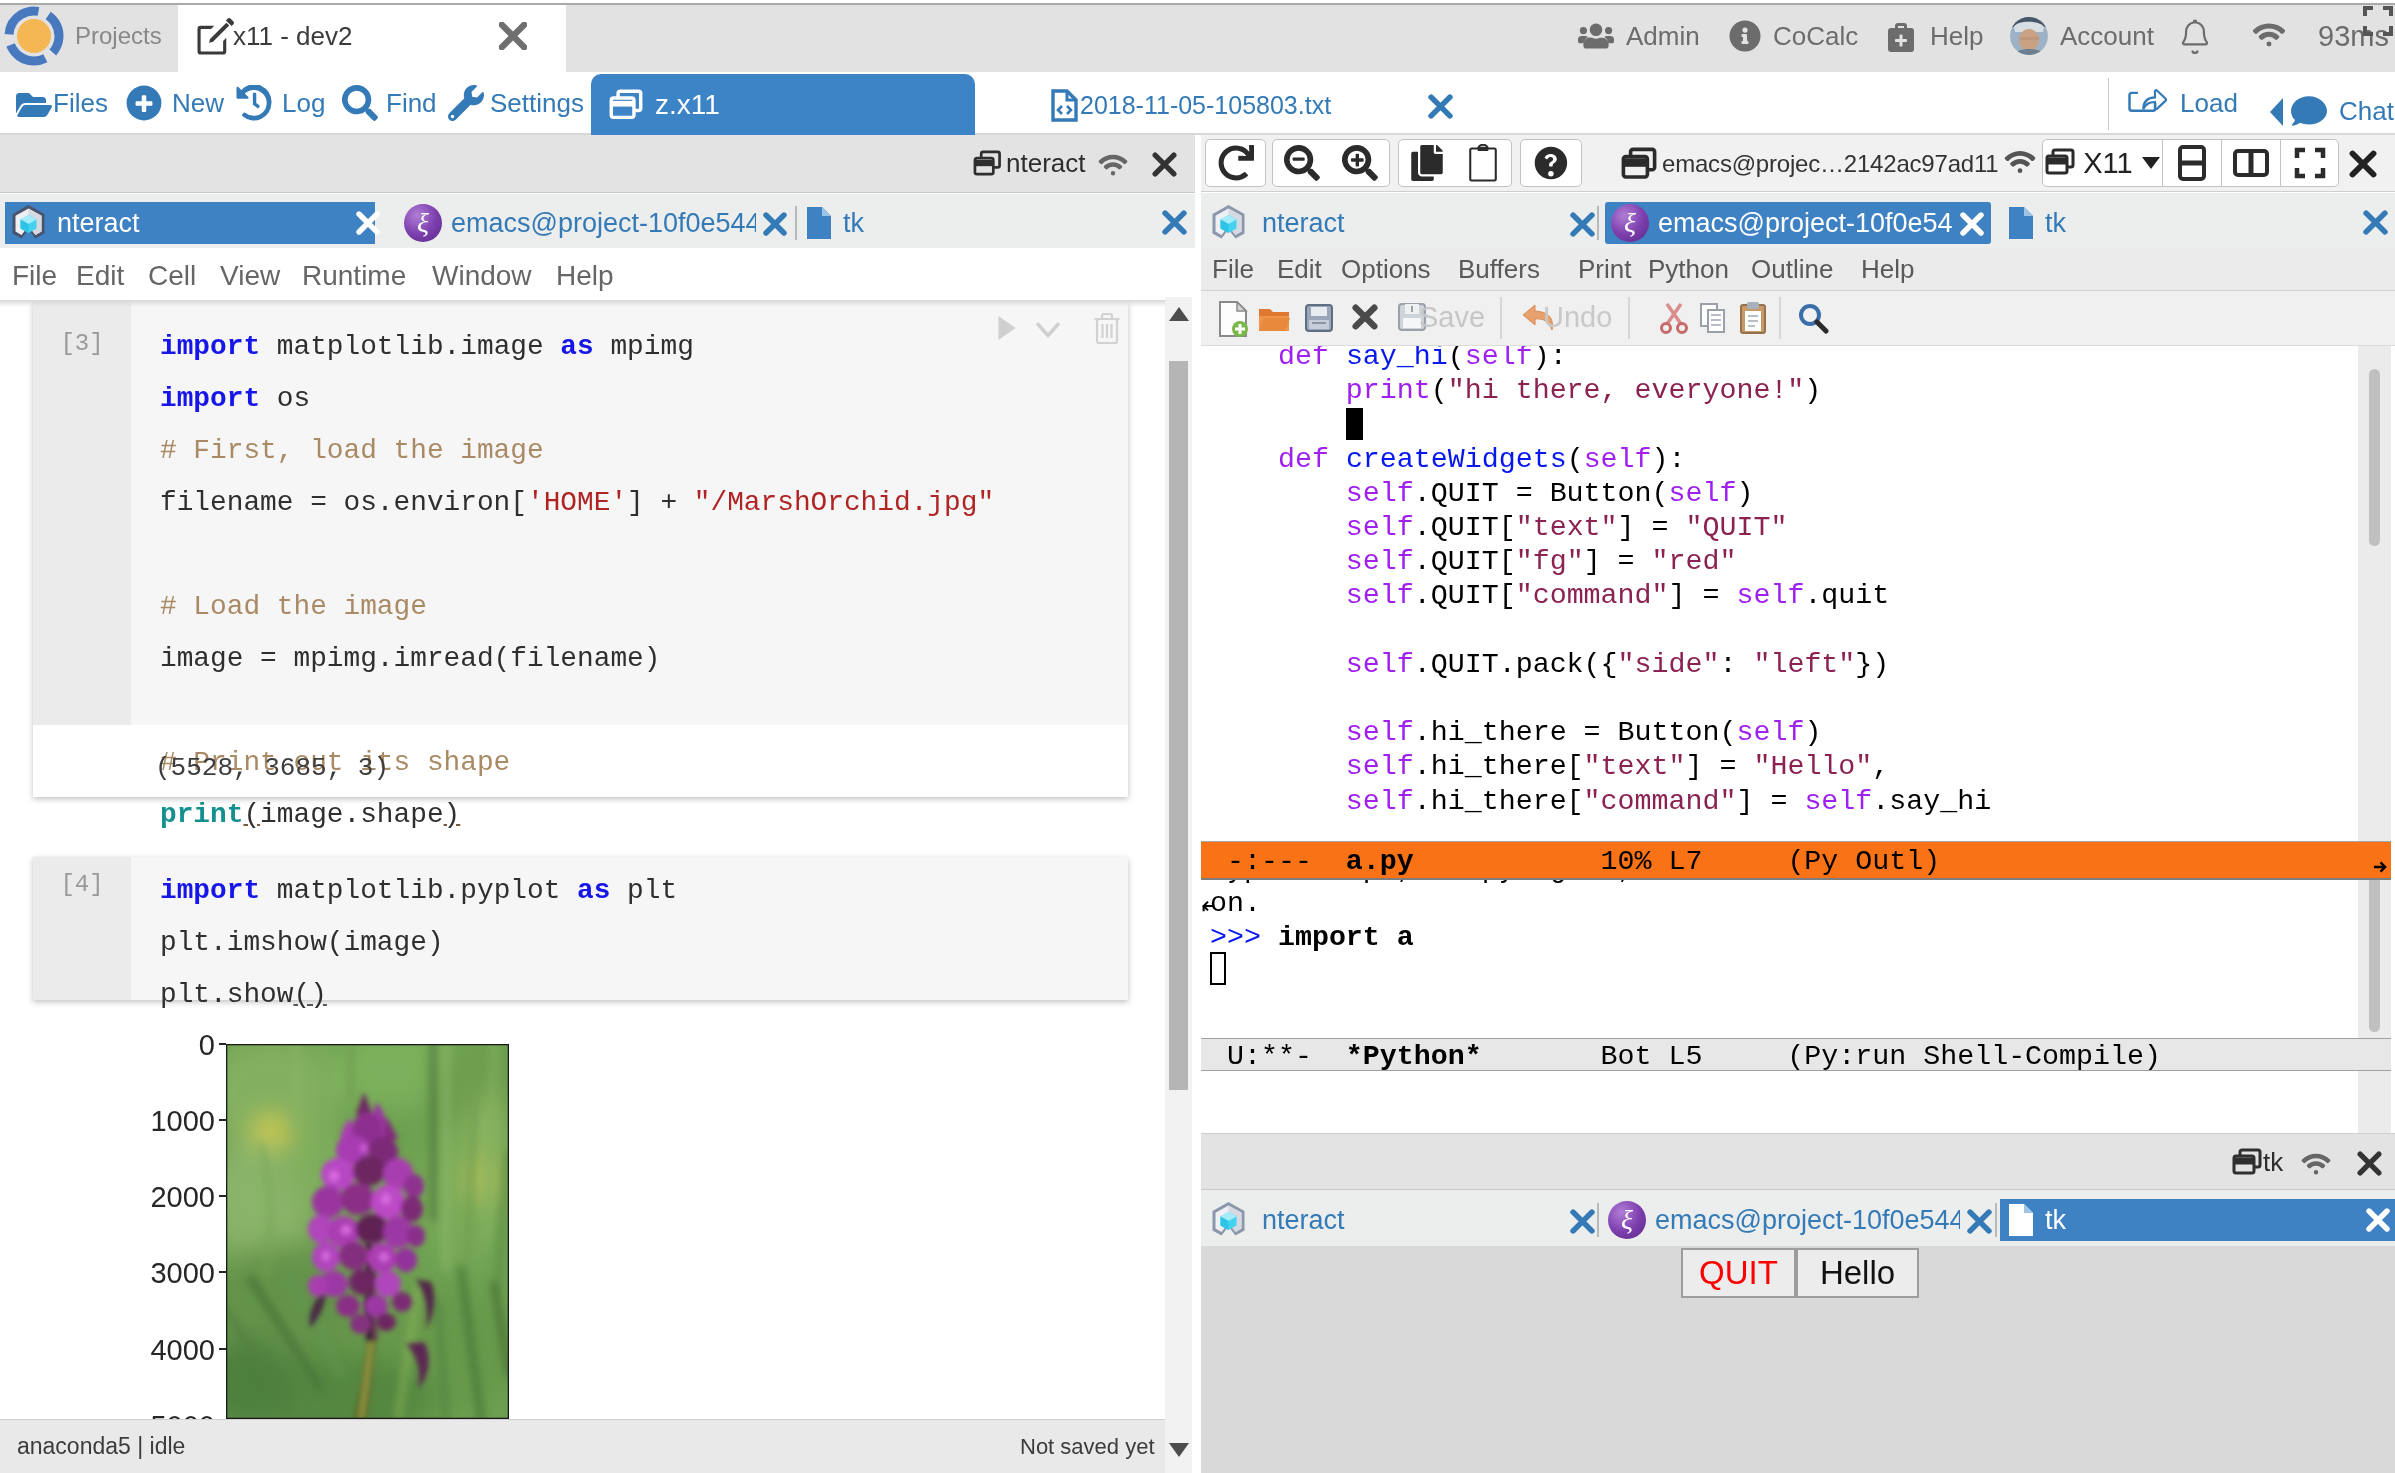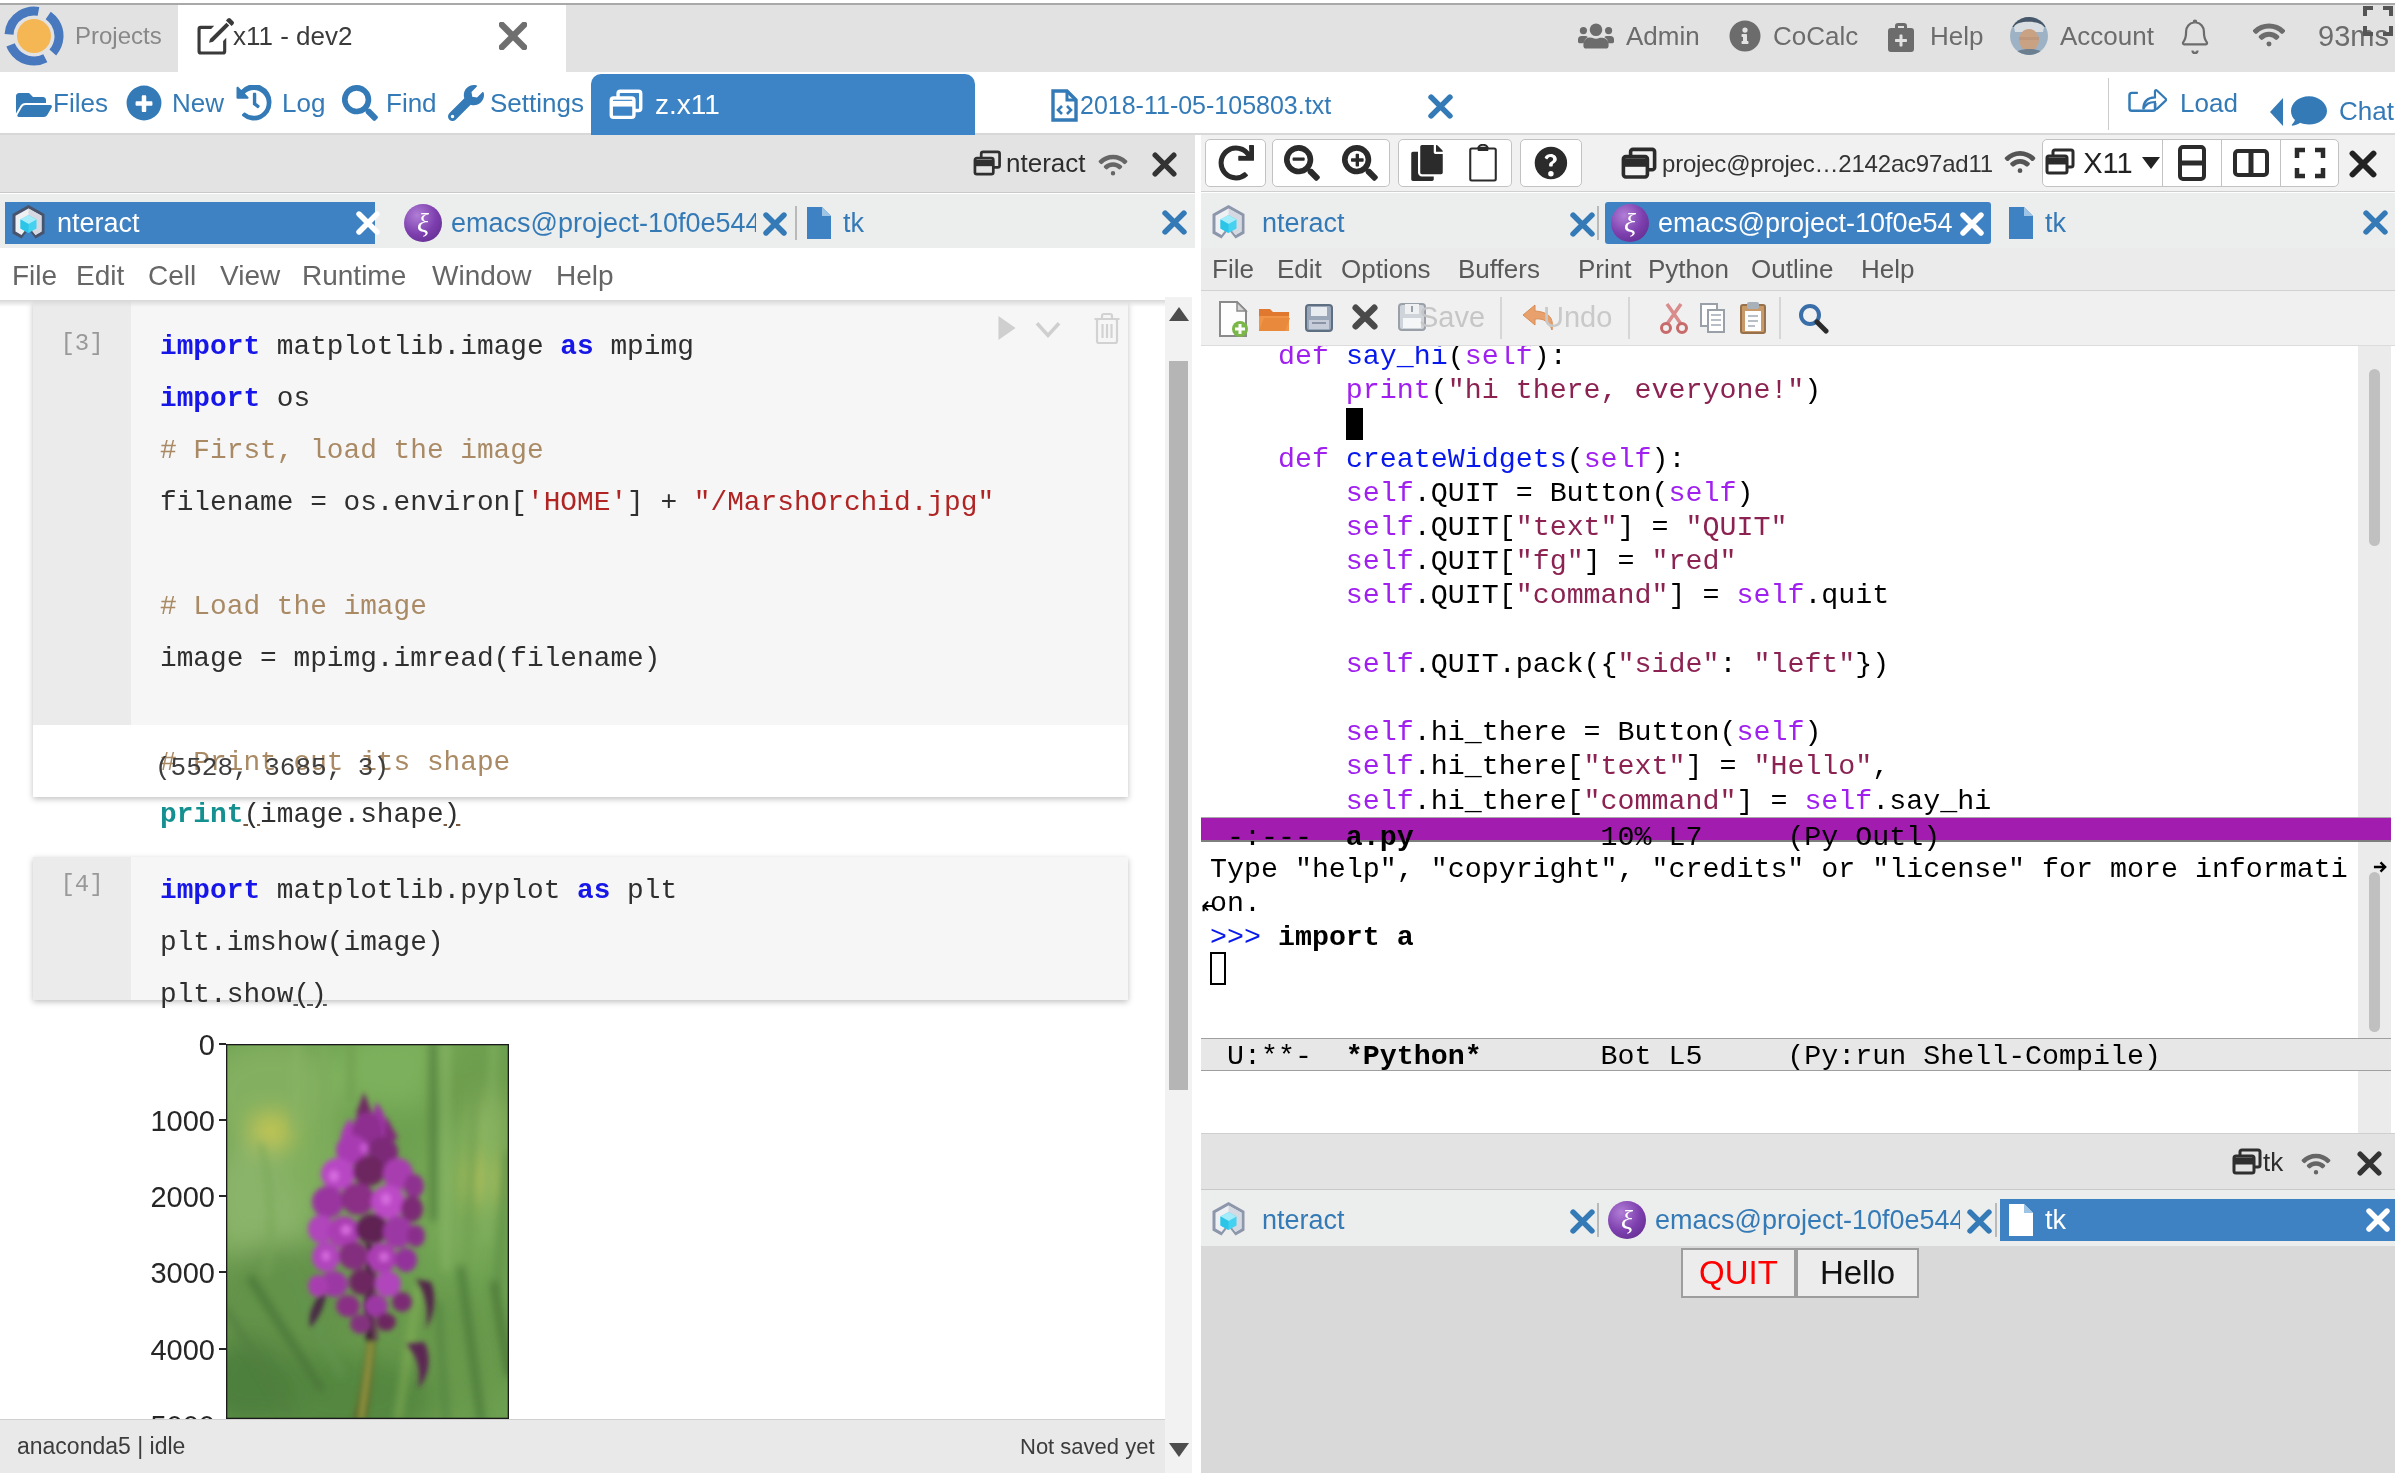--- a/index.html
+++ b/index.html
@@ -40,21 +40,21 @@
 .bi { color:#159090; font-weight:bold; }
 
 
 #rp { position:absolute; left:1201px; top:135px; width:1194px; height:1338px; }
 #rp-toolbar { position:absolute; left:0; top:0; width:1194px; height:57px; background:#f1f1f1; border-bottom:1px solid #cfcfcf; }
 .tbtn { position:absolute; top:4px; height:48px; background:#fff; border:1px solid #c2c2c2; border-radius:5px; display:flex; align-items:center; justify-content:center; }
 #rp-tabs { position:absolute; left:0; top:58px; width:1194px; height:55px; background:#eceded; }
 #em-menu { position:absolute; left:0; top:113px; width:1194px; height:43px; background:#ebebeb; border-bottom:1px solid #d2d2d2; color:#595959; font-size:26px; }
 #em-tools { position:absolute; left:0; top:156px; width:1194px; height:55px; background:#f0f0f0; border-bottom:1px solid #dcdcdc; }
 #em-code { position:absolute; left:0; top:211px; width:1157px; height:471px; background:#fff; overflow:hidden; }
-#em-ml1 { position:absolute; left:0; top:682px; width:1190px; height:25px; background:#a21caf; border-top:1px solid #a8a8a8; border-bottom:2px solid #7e7e7e; z-index:3; }
+#em-ml1 { position:absolute; left:0; top:706px; width:1190px; height:39px; background:#f97316; border-top:1px solid #a8a8a8; border-bottom:2px solid #7e7e7e; z-index:3; }
 #em-shell { position:absolute; left:0; top:721px; width:1157px; height:182px; background:#fff; overflow:hidden; }
 #em-ml2 { position:absolute; left:0; top:903px; width:1190px; height:33px; background:#e7e7e7; border-top:1px solid #9f9f9f; border-bottom:1px solid #9f9f9f; z-index:3; }
 #em-echo { position:absolute; left:0; top:936px; width:1190px; height:62px; background:#fff; }
 #em-scroll { position:absolute; left:1157px; top:211px; width:33px; height:787px; background:#ebebeb; }
 #em-scroll .th { position:absolute; left:11px; width:11px; background:#c0c0c0; border-radius:6px; }
 .emline { font-family:"Liberation Mono",monospace; font-size:28.3px; line-height:34.2px; white-space:pre; color:#000; }
 .mlt { font-family:"Liberation Mono",monospace; font-size:28.3px; white-space:pre; color:#000; }
 .pk { color:#a020f0; }
 .fn { color:#0718ee; }
 .es { color:#8b2252; }
@@ -474,21 +474,21 @@
     <div class="tbtn" style="left:319px;width:62px">
       <svg width="36" height="36" viewBox="0 0 512 512" fill="#2b2b2b">
           <path d="M256 8a248 248 0 1 0 0 496 248 248 0 0 0 0-496zm0 110c50 0 90 36 90 80 0 60-62 57-62 94v4c0 9-7 16-16 16h-24c-9 0-16-7-16-16v-7c0-53 62-52 62-89 0-20-18-34-40-34-20 0-33 10-42 27-4 8-14 10-21 5l-19-13c-7-5-9-14-5-21 18-30 50-46 93-46zm0 344a42 42 0 1 1 0-84 42 42 0 0 1 0 84z" transform="scale(0.93) translate(18,18)"></path>
         </svg>
     </div>
     <svg class="abs" style="left:419px;top:12px" width="38" height="36" viewBox="0 0 30 30" fill="none" stroke="#2b2b2b" stroke-width="3">
         <rect x="8" y="2" width="20" height="17" rx="2"></rect>
         <rect x="2" y="8" width="20" height="17" rx="2" fill="#f1f1f1"></rect>
         <path d="M2 13 h20" stroke="#2b2b2b" stroke-width="7"></path>
       </svg>
-    <div class="abs" style="left:461px;top:0;height:57px;display:flex;align-items:center;color:#333;font-size:24px;letter-spacing:-0.2px;white-space:nowrap">projec@projec…2142ac97ad11</div>
+    <div class="abs" style="left:461px;top:0;height:57px;display:flex;align-items:center;color:#333;font-size:24px;letter-spacing:-0.2px;white-space:nowrap">emacs@projec…2142ac97ad11</div>
     <svg class="abs" style="left:799px;top:12px" width="40" height="32" viewBox="0 0 640 512" fill="#555">
         <path d="M320 416a38 38 0 1 0 0-76 38 38 0 0 0 0 76zm-94-108a130 130 0 0 1 188 0c9 9 24 10 33 1l23-22c10-9 10-24 1-34a216 216 0 0 0-302 0c-9 10-9 25 1 34l23 22c9 9 24 8 33-1zm-88-90a254 254 0 0 1 364 0c9 9 24 9 33 0l23-22c10-9 10-25 0-34a340 340 0 0 0-476 0c-10 9-10 25 0 34l23 22c9 9 24 9 33 0z"></path>
       </svg>
     <div class="tbtn" style="left:841px;width:121px;border-radius:5px 0 0 5px">
       <svg width="30" height="30" viewBox="0 0 30 30" fill="none" stroke="#2b2b2b" stroke-width="3">
           <rect x="8" y="2" width="20" height="17" rx="2"></rect>
           <rect x="2" y="8" width="20" height="17" rx="2" fill="#fff"></rect>
           <path d="M2 13 h20" stroke="#2b2b2b" stroke-width="7"></path>
         </svg>
       <span style="margin-left:8px;font-size:29px;color:#222">X11</span>

